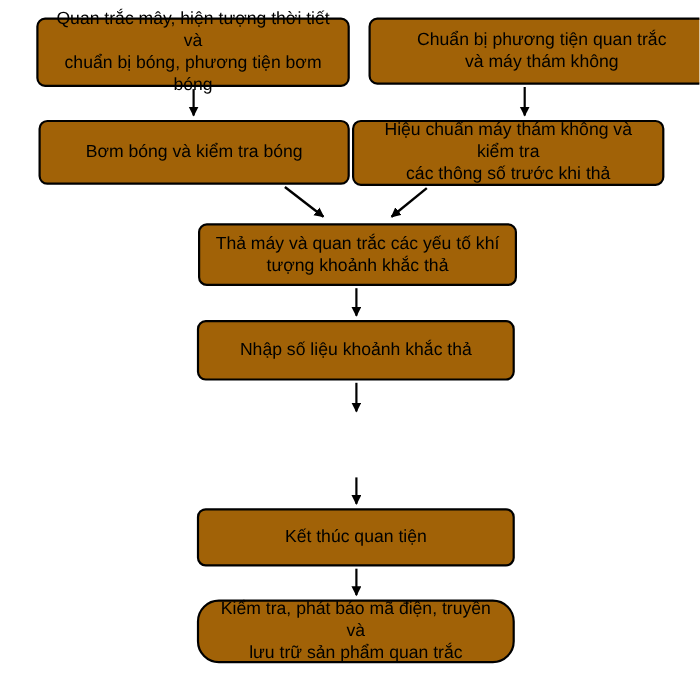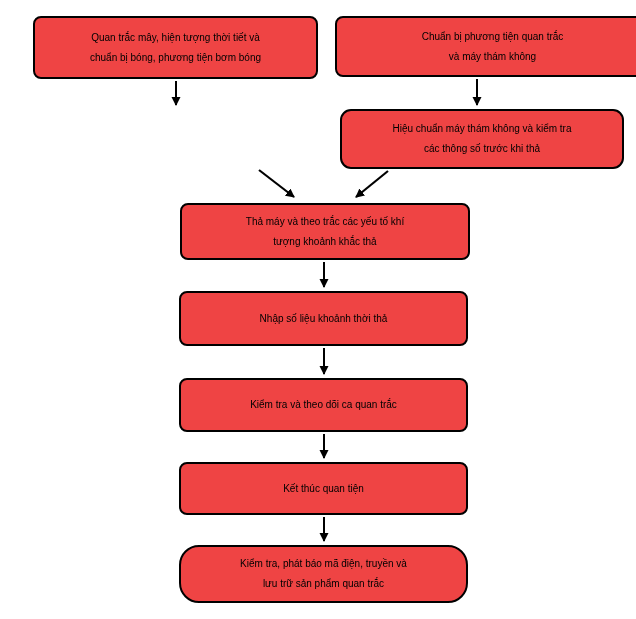--- a/index.html
+++ b/index.html
@@ -19,37 +19,37 @@
     position: absolute;
     left: 0;
     top: 0;
     width: 636px;
     height: 619px;
     pointer-events: none;
   }
   .node {
     position: absolute;
     box-sizing: border-box;
-    background: #ef4444;
+    background: #a16207;
     border: 2px solid #000000;
     border-radius: 8px;
     display: flex;
     align-items: center;
     justify-content: center;
     text-align: center;
     padding: 2px 10px;
     color: #000000;
-    font-size: 10px;
+    font-size: 16px;
     line-height: 20px;
     white-space: pre-line;
   }
   .n1 { left: 33px;  top: 16px;  width: 285px; height: 63px; }
   .n2 { left: 335px; top: 16px;  width: 315px; height: 61px; }
   .n3 { left: 35px;  top: 109px; width: 283px; height: 59px; }
-  .n4 { left: 340px; top: 109px; width: 284px; height: 60px; border-radius: 11px; }
+  .n4 { left: 320px; top: 109px; width: 284px; height: 60px; }
   .n5 { left: 180px; top: 203px; width: 290px; height: 57px; }
   .n6 { left: 179px; top: 291px; width: 289px; height: 55px; }
   .n7 { left: 179px; top: 378px; width: 289px; height: 54px; }
   .n8 { left: 179px; top: 462px; width: 289px; height: 53px; }
   .n9 { left: 179px; top: 545px; width: 289px; height: 58px; border-radius: 20px; }
 </style>
 </head>
 <body>
 
 <div class="canvas">
@@ -73,38 +73,38 @@
   <div class="node n1">
     <span>Quan trắc mây, hiện tượng thời tiết và
 chuẩn bị bóng, phương tiện bơm bóng</span>
   </div>
 
   <div class="node n2">
     <span>Chuẩn bị phương tiện quan trắc
 và máy thám không</span>
   </div>
 
+  <div class="node n3">
+    <span>Bơm bóng và kiểm tra bóng</span>
+  </div>
 
   <div class="node n4">
     <span>Hiệu chuẩn máy thám không và kiểm tra
 các thông số trước khi thả</span>
   </div>
 
   <div class="node n5">
-    <span>Thả máy và theo trắc các yếu tố khí
+    <span>Thả máy và quan trắc các yếu tố khí
 tượng khoảnh khắc thả</span>
   </div>
 
   <div class="node n6">
-    <span>Nhập số liệu khoảnh thời thả</span>
+    <span>Nhập số liệu khoảnh khắc thả</span>
   </div>
 
-  <div class="node n7">
-    <span>Kiểm tra và theo dõi ca quan trắc</span>
-  </div>
 
   <div class="node n8">
     <span>Kết thúc quan tiện</span>
   </div>
 
   <div class="node n9">
     <span>Kiểm tra, phát báo mã điện, truyền và
 lưu trữ sản phẩm quan trắc</span>
   </div>
 

